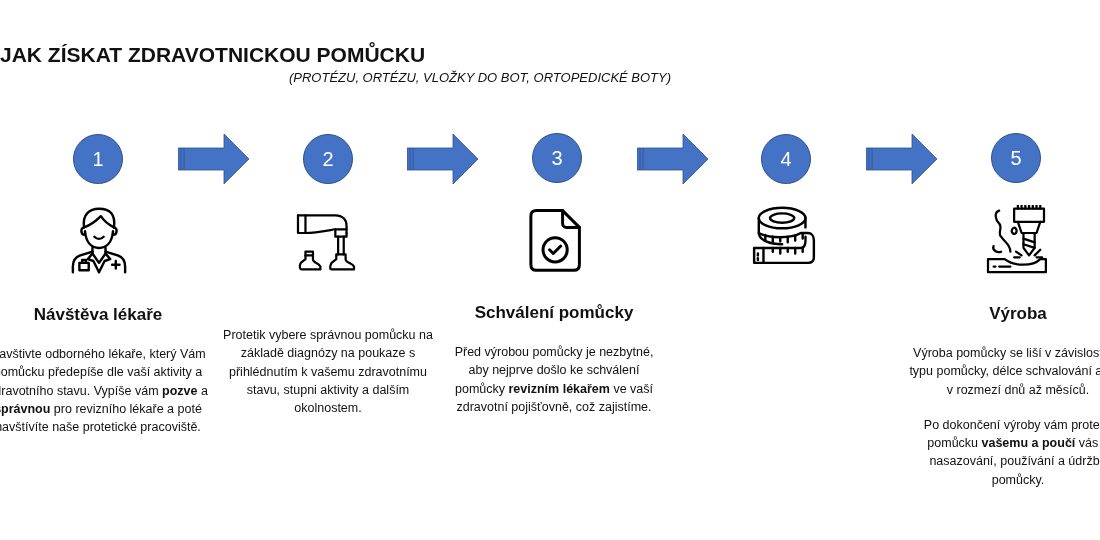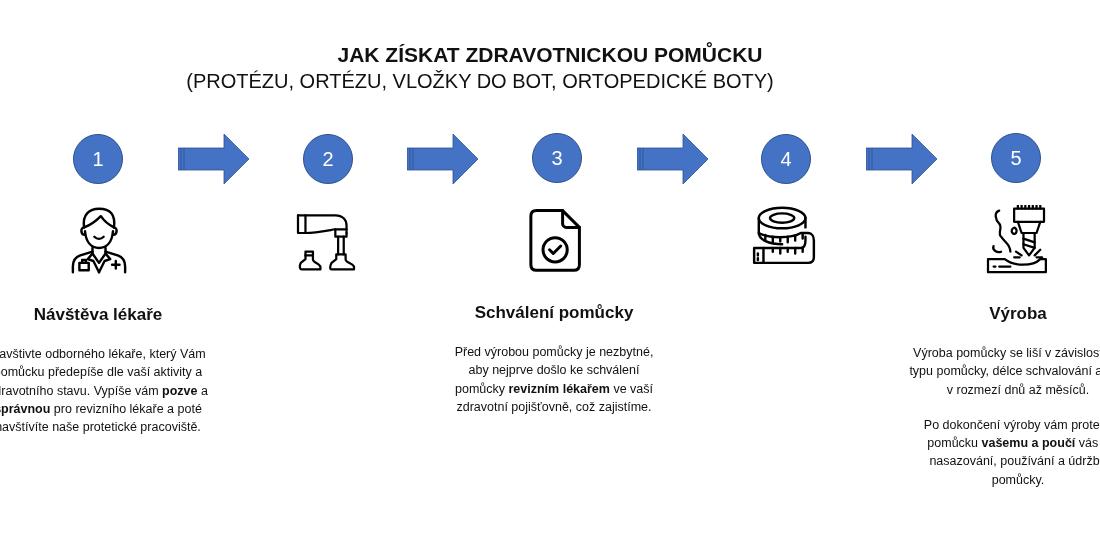--- a/index.html
+++ b/index.html
@@ -1,26 +1,26 @@
 <!DOCTYPE html>
 <html><head>
   <meta charset="utf-8">
   <style>
     html, body { margin: 0; padding: 0; }
     body {
       width: 1100px; height: 540px; background: #ffffff; position: relative; overflow: hidden;
       font-family: "Liberation Sans", "DejaVu Sans", sans-serif; color: #111;
     }
     .title {
-      position: absolute; left: 0; width: 1100px; top: 43px; text-align: center;
+      position: absolute; left: 0; width: 1100px; top: 43px; text-align: left;
       font-size: 21px; font-weight: bold; letter-spacing: 0px; color: #111;
     }
     .subtitle {
       position: absolute; left: 0; width: 960px; top: 70px; text-align: center;
-      font-size: 20px; color: #111;
+      font-size: 13px; color: #111; font-style: italic;
     }
     .circle {
       position: absolute; width: 50px; height: 50px; border-radius: 50%;
       background: #4472c4; border: 1px solid #2f528f; box-sizing: border-box;
       color: #fff; font-size: 20px; display: flex; align-items: center; justify-content: center;
     }
     .arrow { position: absolute; width: 72px; height: 50px; }
     .icon { position: absolute; width: 64px; height: 70px; }
     .col { position: absolute; width: 220px; text-align: center; }
     .col-title { font-size: 17px; font-weight: bold; color: #111; }
@@ -124,20 +124,23 @@
 </svg>
 
 <div class="col" style="left:-12px;top:305px;">
   <div class="col-title">Návštěva lékaře</div>
   <div class="col-text">
       <p><span>Navštivte odborného lékaře, který Vám pomůcku předepíše dle vaší aktivity a zdravotního stavu. Vypíše vám </span><b>pozve</b><span> a </span><b>správnou</b><span> pro revizního lékaře a poté navštívíte naše protetické pracoviště.</span></p>
     </div>
 </div>
 
 <div class="col" style="left:218px;top:306px;">
+  <div class="col-text">
+      <p><span>Protetik vybere správnou pomůcku na základě diagnózy na poukaze s přihlédnutím k vašemu zdravotnímu stavu, stupni aktivity a dalším okolnostem.</span></p>
+    </div>
 </div>
 
 <div class="col" style="left:444px;top:303px;">
   <div class="col-title">Schválení pomůcky</div>
   <div class="col-text">
       <p><span>Před výrobou pomůcky je nezbytné, aby nejprve došlo ke schválení pomůcky </span><b>revizním lékařem</b><span> ve vaší zdravotní pojišťovně, což zajistíme.</span></p>
     </div>
 </div>
 
 <div class="col" style="left:675px;top:304px;">

